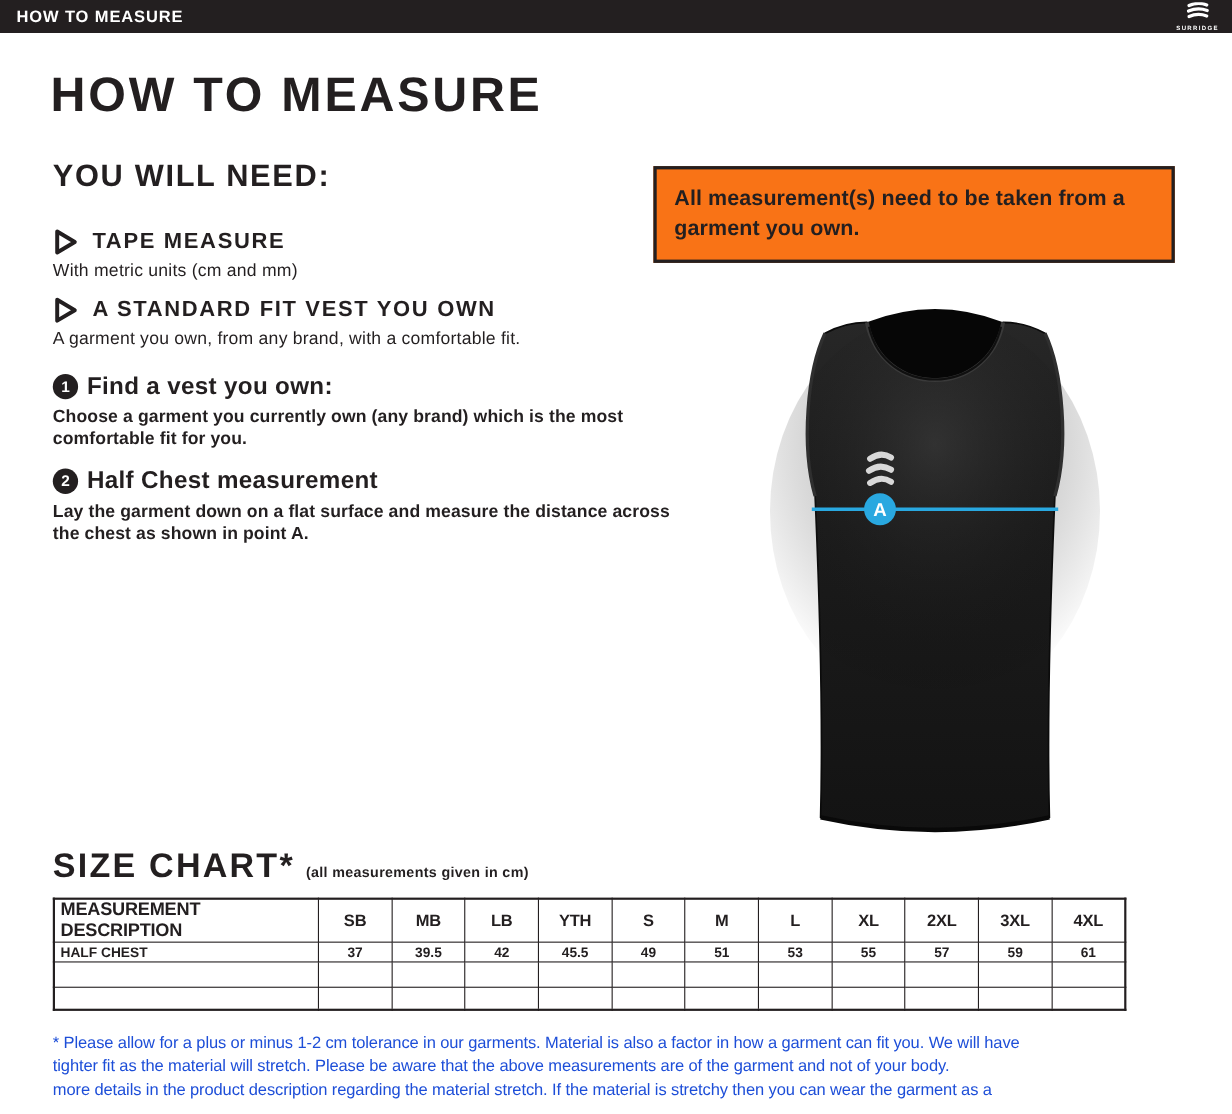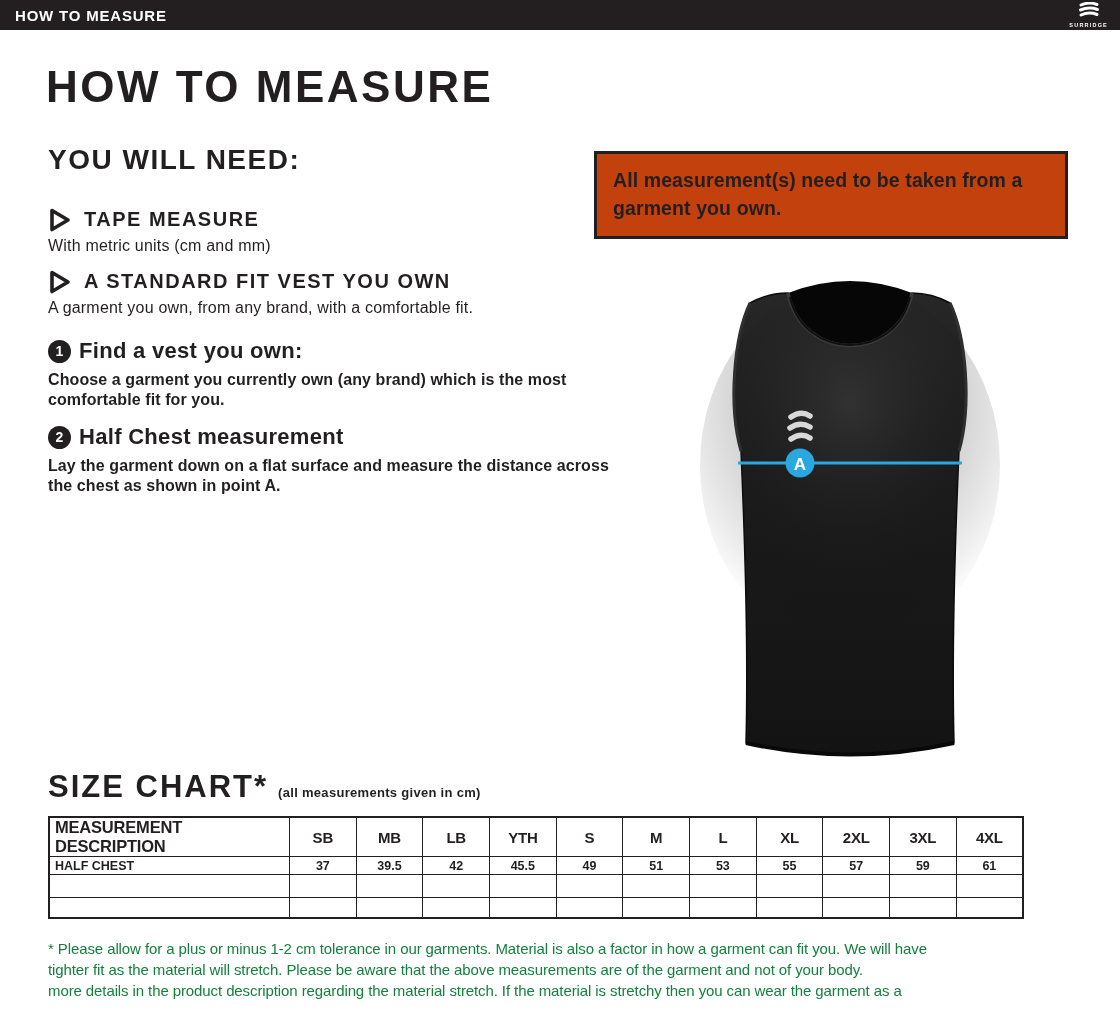--- a/index.html
+++ b/index.html
@@ -26,21 +26,21 @@
   
   .step-row{display:flex;align-items:center;gap:8px;}
   .step-num{width:23px;height:23px;border-radius:50%;background:#231f20;color:#fff;
             display:flex;align-items:center;justify-content:center;
             font-size:14px;font-weight:bold;flex:0 0 23px;}
   .step-title{font-size:22px;font-weight:800;letter-spacing:.3px;}
   .step-desc{font-size:16px;font-weight:bold;line-height:1.28;width:565px;letter-spacing:.1px;}
 
   
   .note-box{left:594px;top:151px;width:474px;box-sizing:border-box;
-            border:3px solid #231f20;background:#c2410c;padding:13px 16px 14px 16px;}
+            border:3px solid #231f20;background:#f97316;padding:13px 16px 14px 16px;}
   .note-text{font-size:19.5px;font-weight:bold;line-height:1.42;letter-spacing:.1px;}
 
   
   .sc-head{left:48px;top:769px;display:flex;align-items:baseline;gap:10px;}
   .sc-title{font-size:31px;font-weight:800;letter-spacing:2px;}
   .sc-sub{font-size:13px;font-weight:bold;letter-spacing:.3px;}
 
   table.size-chart{left:48px;top:816px;width:976px;border-collapse:collapse;
                    table-layout:fixed;position:absolute;}
   table.size-chart,table.size-chart th,table.size-chart td{border:1.5px solid #231f20;}
@@ -50,21 +50,21 @@
   table.size-chart th.col-desc{width:234px;text-align:left;padding-left:5px;font-size:16.5px;}
   table.size-chart td{padding:0 3px;font-size:14px;text-align:center;overflow:hidden;white-space:nowrap;}
   table.size-chart td.col-desc{text-align:left;padding-left:5px;}
   table.size-chart tbody tr:nth-child(1) td{height:17px;font-size:12.5px;font-weight:bold;}
   table.size-chart tbody tr:nth-child(2) td{height:22px;font-size:13.5px;}
   table.size-chart tbody tr:nth-child(3) td,
   table.size-chart tbody tr:nth-child(4) td{height:19px;}
 
   
   .footer{left:48px;top:938px;width:920px;font-size:15px;line-height:21px;
-          font-weight:normal;letter-spacing:-.1px;color:#15803d;}
+          font-weight:normal;letter-spacing:-.1px;color:#1d4ed8;}
 </style>
 </head>
 <body>
 
 <div class="abs topbar">
   <div class="topbar-title">HOW TO MEASURE</div>
   <div class="topbar-logo">
     <span>
       <svg width="24" height="15" viewBox="0 0 24 15">
         <g stroke="#fff" stroke-width="3" fill="none" stroke-linecap="round">

